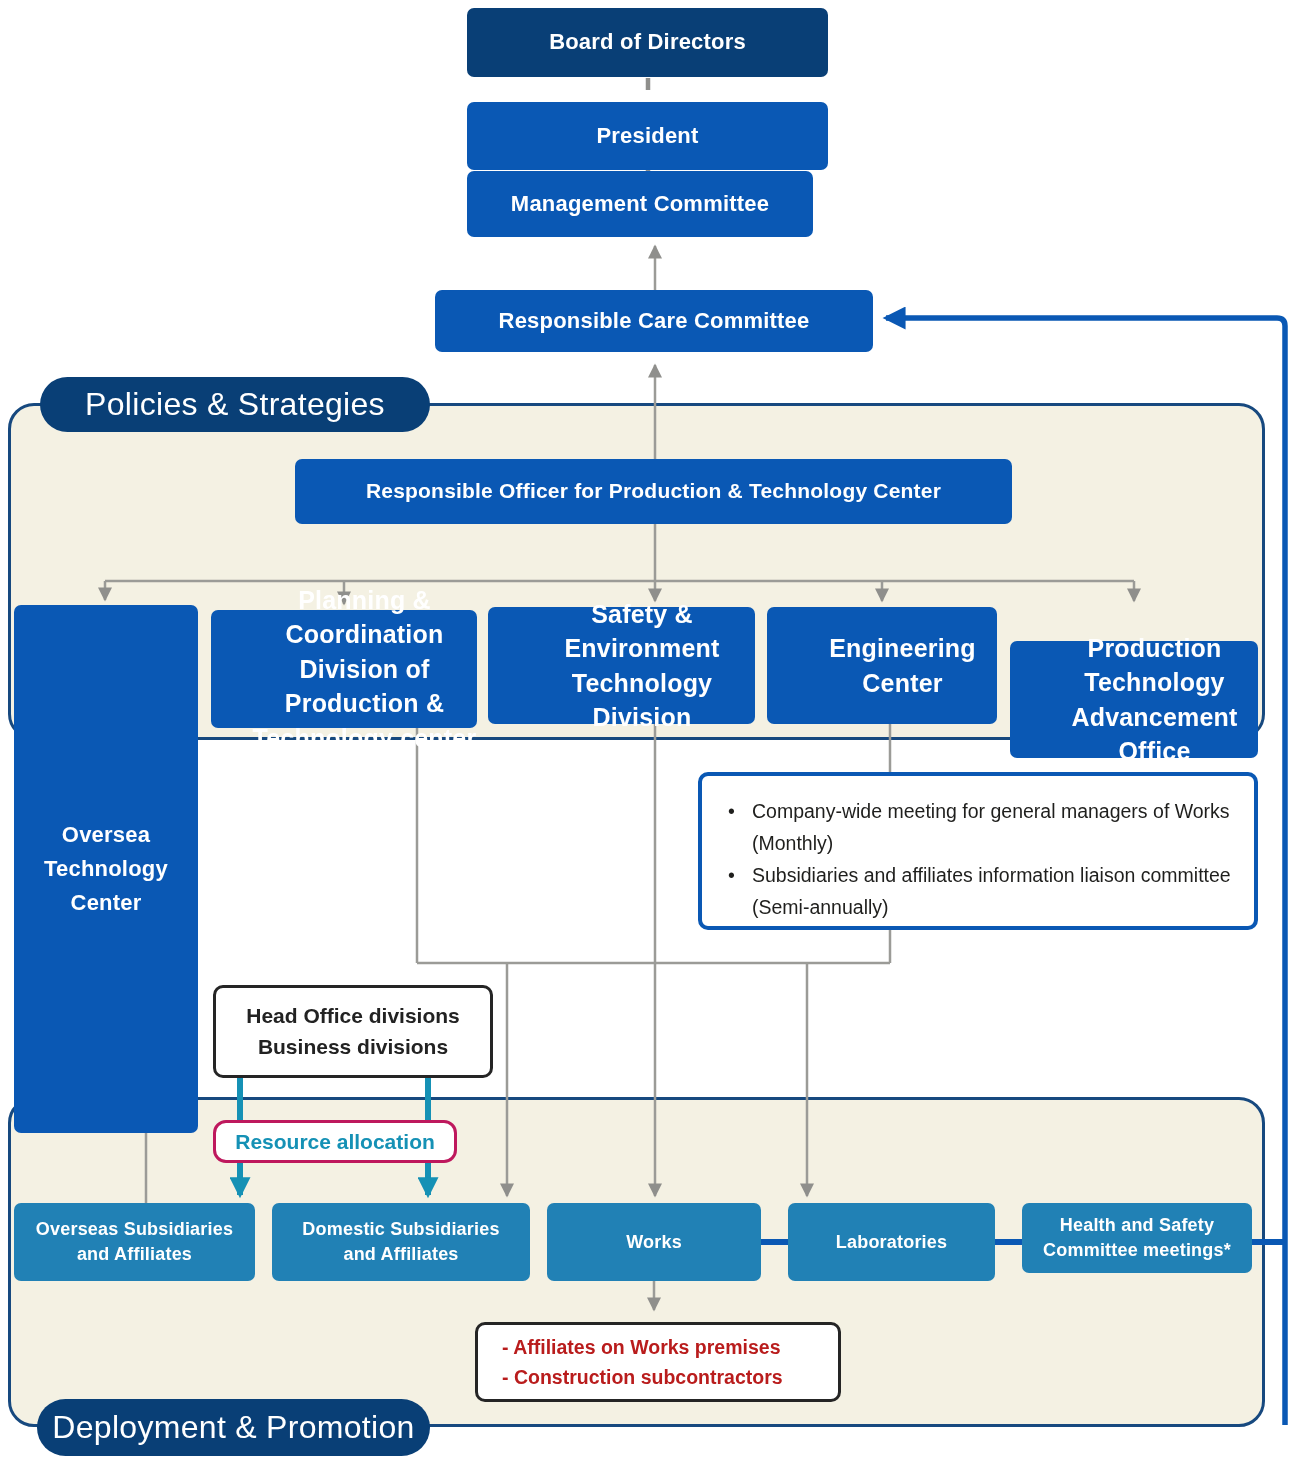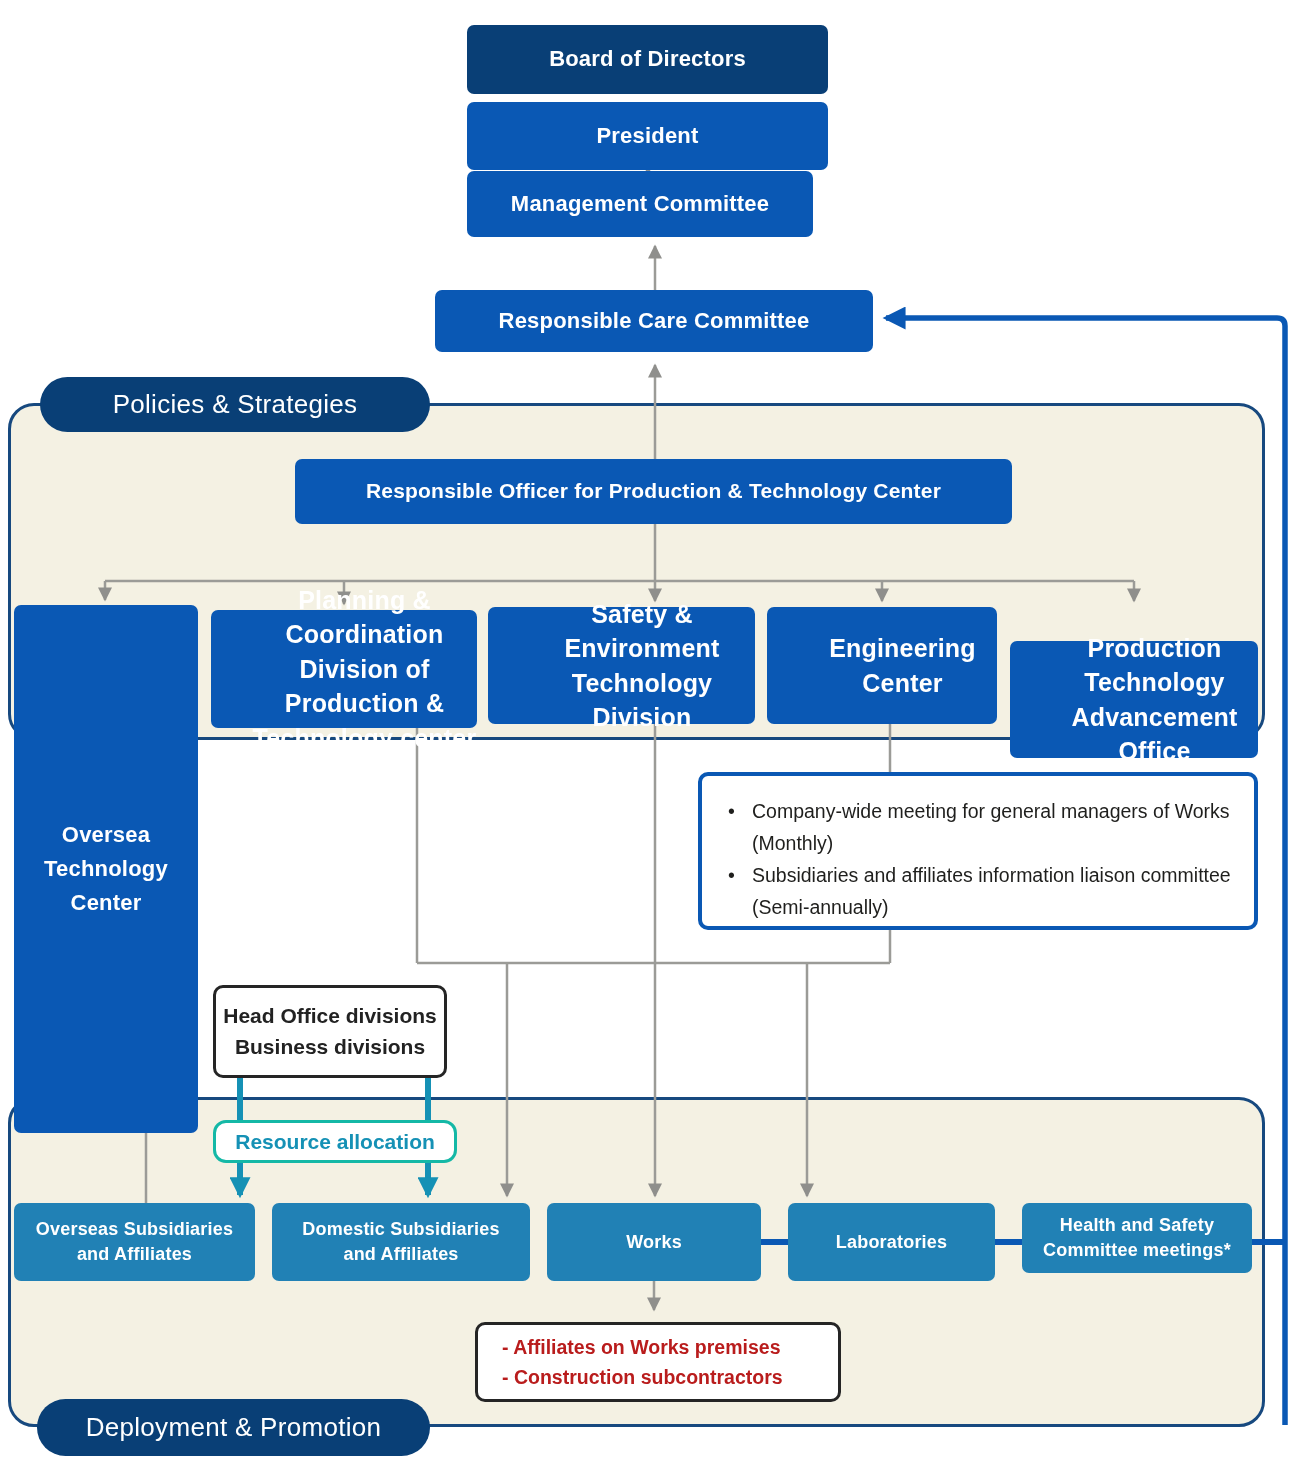--- a/index.html
+++ b/index.html
@@ -11,42 +11,42 @@
   .abs{position:absolute;box-sizing:border-box;}
   .panel{
     background:#f4f1e3;
     border:3px solid #17497f;
     border-radius:26px;
   }
   .pill{
     background:#093f76;color:#ffffff;
     border-radius:29px;
     display:flex;align-items:center;justify-content:center;
-    font-size:26px;letter-spacing:.3px;
+    font-size:32px;letter-spacing:.3px;
   }
   .box{
     display:flex;align-items:center;justify-content:center;
     text-align:center;color:#ffffff;font-weight:700;
     border-radius:7px;white-space:pre-line;line-height:1.38;
     letter-spacing:.2px;
   }
   .navy{background:#093f76;}
   .blue{background:#0a58b4;}
   .steel{background:#2181b5;}
   .fs22{font-size:22px;}
   .fs21{font-size:21px;}
   .fs185{font-size:25px;padding-left:41px;}
   .fs18{font-size:18px;}
   .whitebox{
     background:#ffffff;border-radius:10px;
     display:flex;align-items:center;justify-content:center;
     text-align:center;white-space:pre-line;
   }
   .headoffice{border:3px solid #252525;color:#222222;font-weight:700;font-size:21px;line-height:1.45;}
-  .resource{border:3px solid #14b8a6;color:#1591b5;font-weight:700;font-size:21px;border-radius:13px;}
+  .resource{border:3px solid #be185d;color:#1591b5;font-weight:700;font-size:21px;border-radius:13px;}
   .affnote{border:3px solid #252525;color:#b91c1c;font-weight:700;font-size:19.5px;
     justify-content:flex-start;text-align:left;padding-left:24px;line-height:1.55;}
   .notebox{
     background:#ffffff;border:4px solid #0a58b4;border-radius:10px;
     color:#1f1f1d;font-size:19.5px;line-height:1.64;
     padding:20px 22px 14px 26px;
   }
   .nb-row{display:flex;}
   .nb-bullet{width:24px;flex:0 0 24px;}
   svg.wires{position:absolute;left:0;top:0;z-index:1;pointer-events:none;}
@@ -99,21 +99,21 @@
     <path d="M240 1078 V1195" stroke="#1591b5" stroke-width="6" marker-end="url(#mT)"></path>
     <path d="M428 1078 V1195" stroke="#1591b5" stroke-width="6" marker-end="url(#mT)"></path>
 
     <path d="M1285 1425 V326 Q1285 318 1277 318 H886" fill="none" stroke="#0a58b4" stroke-width="5.5" marker-end="url(#mB)"></path>
 
     <path d="M761 1242 H788" stroke="#0a58b4" stroke-width="6"></path>
     <path d="M995 1242 H1022" stroke="#0a58b4" stroke-width="6"></path>
     <path d="M1252 1242 H1285" stroke="#0a58b4" stroke-width="6"></path>
   </svg>
 
-  <div class="abs box navy fs22 z2" style="left:467px;top:8px;width:361px;height:69px;margin-top:17px;">Board of Directors</div>
+  <div class="abs box navy fs22 z2" style="left:467px;top:8px;width:361px;height:69px;">Board of Directors</div>
   <div class="abs box blue fs22 z2" style="left:467px;top:102px;width:361px;height:68px;">President</div>
   <div class="abs box blue fs22 z2" style="left:467px;top:171px;width:346px;height:66px;">Management Committee</div>
   <div class="abs box blue fs22 z2" style="left:435px;top:290px;width:438px;height:62px;">Responsible Care Committee</div>
 
   <div class="abs pill z3" style="left:40px;top:377px;width:390px;height:55px;">Policies &amp; Strategies</div>
   <div class="abs box blue fs21 z2" style="left:295px;top:459px;width:717px;height:65px;">Responsible Officer for Production &amp; Technology Center</div>
 
   <div class="abs box blue fs22 z2" style="left:14px;top:605px;width:184px;height:528px;line-height:1.55;">Oversea
 Technology
 Center</div>
@@ -130,21 +130,21 @@
     <div class="nb-row">
       <span class="nb-bullet">•</span>
       <span>Company-wide meeting for general managers of Works (Monthly)</span>
     </div>
     <div class="nb-row">
       <span class="nb-bullet">•</span>
       <span>Subsidiaries and affiliates information liaison committee (Semi-annually)</span>
     </div>
   </div>
 
-  <div class="abs whitebox headoffice z2" style="left:213px;top:985px;width:234px;height:93px;">Head Office divisions
+  <div class="abs whitebox headoffice z2" style="left:213px;top:985px;width:280px;height:93px;">Head Office divisions
 Business divisions</div>
   <div class="abs whitebox resource z2" style="left:213px;top:1120px;width:244px;height:43px;">Resource allocation</div>
 
   <div class="abs box steel fs18 z2" style="left:14px;top:1203px;width:241px;height:78px;">Overseas Subsidiaries
 and Affiliates</div>
   <div class="abs box steel fs18 z2" style="left:272px;top:1203px;width:258px;height:78px;">Domestic Subsidiaries
 and Affiliates</div>
   <div class="abs box steel fs18 z2" style="left:547px;top:1203px;width:214px;height:78px;">Works</div>
   <div class="abs box steel fs18 z2" style="left:788px;top:1203px;width:207px;height:78px;">Laboratories</div>
   <div class="abs box steel fs18 z2" style="left:1022px;top:1203px;width:230px;height:70px;">Health and Safety

